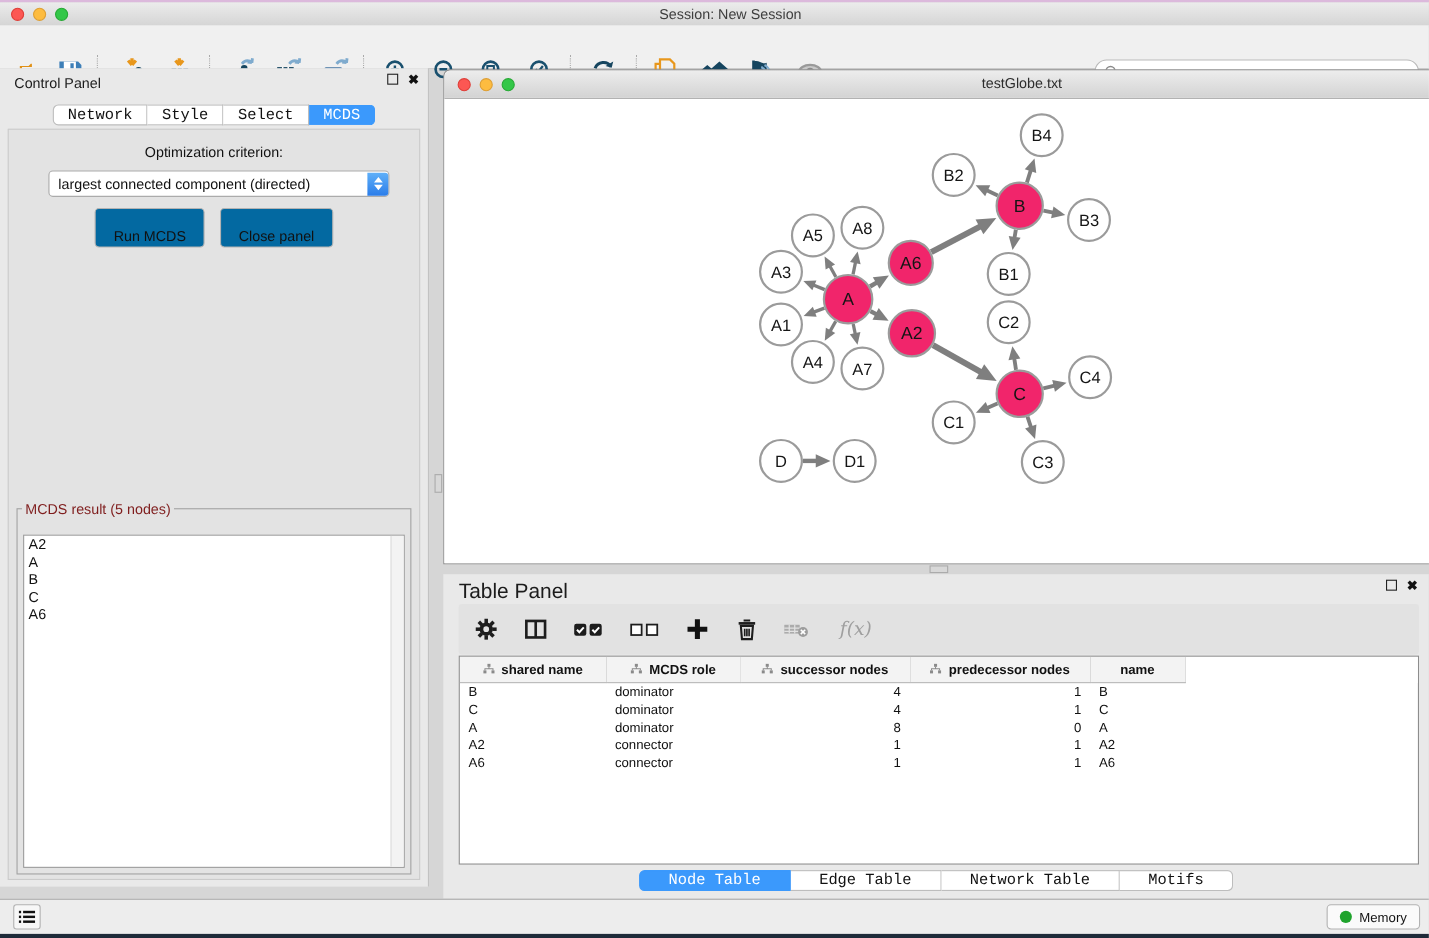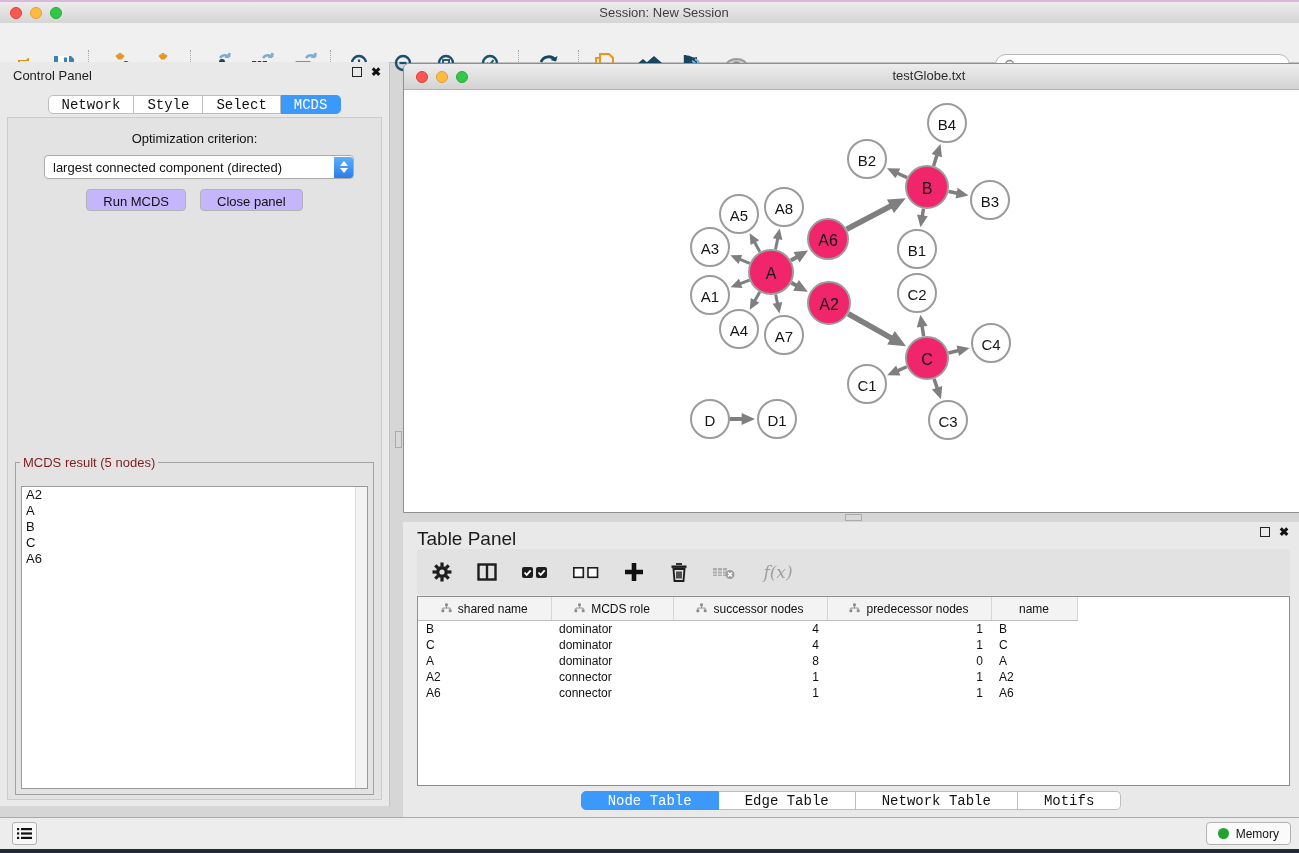--- a/index.html
+++ b/index.html
@@ -43,22 +43,22 @@
   .ctl-inner{position:absolute;left:7px;right:7px;top:55px;bottom:6px;background:#e3e3e3;border:1px solid #cbcbcb;box-sizing:border-box;}
   .opt-label{position:absolute;left:0;right:0;top:13px;text-align:center;font-size:13px;color:#111;}
   .criterion{position:absolute;left:36px;right:27px;top:37px;height:24px;background:#fff;border:1px solid #ababab;
     border-radius:4px;box-sizing:border-box;display:flex;align-items:center;cursor:pointer;}
   .criterion .val{flex:1;font-size:13px;padding-left:8px;color:#111;white-space:nowrap;}
   .stepper{width:19px;height:21px;border-radius:0 3px 3px 0;background:linear-gradient(#5fb0f9,#2b7de9);
     display:flex;flex-direction:column;align-items:center;justify-content:center;gap:2px;}
   .stepper .up{width:0;height:0;border-left:4px solid transparent;border-right:4px solid transparent;border-bottom:5px solid #fff;}
   .stepper .dn{width:0;height:0;border-left:4px solid transparent;border-right:4px solid transparent;border-top:5px solid #fff;}
   .ctl-buttons{position:absolute;left:0;right:0;top:71px;display:flex;justify-content:center;gap:14px;}
-  .mac-btn{height:22px;background:#c4b5fd;border:1px solid #b3b3b3;border-radius:4px;font-size:13px;color:#111;
-    padding:4px 16px;cursor:pointer;font-family:inherit;}
+  .mac-btn{height:22px;background:#0369a1;border:1px solid #b3b3b3;border-radius:4px;font-size:13px;color:#111;
+    padding:17px 16px;cursor:pointer;font-family:inherit;}
   .result-box{position:absolute;left:7px;right:7px;top:337px;bottom:4px;border:1px solid #a2a2a2;margin:0;padding:0;}
   .result-box legend{font-size:13px;color:#7f1d1d;margin-left:4px;padding:0 3px;}
   .result-list{position:absolute;left:5px;right:5px;top:16px;bottom:5px;background:#fff;border:1px solid #9a9a9a;overflow:hidden;}
   .result-item{font-size:13px;line-height:16px;padding-left:4px;color:#111;}
   .result-scroll{position:absolute;right:0;top:0;bottom:0;width:11px;background:#f3f3f3;border-left:1px solid #dcdcdc;}
 
   
   .net-window{position:absolute;left:403px;top:63px;width:1052px;height:450px;background:#fff;
     border:1px solid #8f8f8f;border-radius:6px 6px 0 0;box-sizing:border-box;}
   .nw-titlebar{position:absolute;left:0;right:0;top:0;height:25px;background:linear-gradient(#ededed,#d3d3d3);
@@ -72,21 +72,21 @@
 
   
   .table-panel{position:absolute;left:403px;top:522px;right:0;height:295px;background:#e9e9e9;}
   .tp-toolbar{position:absolute;left:14px;right:9px;top:27px;height:46px;background:#e2e2e2;border-radius:3px;
     display:flex;align-items:center;gap:19px;padding-left:12px;box-sizing:border-box;}
   .tp-tool{width:26px;height:26px;display:flex;align-items:center;justify-content:center;cursor:pointer;}
   .fx-label{font-family:"DejaVu Serif",serif;font-style:italic;font-size:17px;color:#9f9f9f;}
   .tp-tablewrap{position:absolute;left:14px;right:9px;top:74px;height:190px;background:#fff;border:1px solid #8d8d8d;box-sizing:border-box;overflow:hidden;}
   table.grid{border-collapse:collapse;table-layout:fixed;width:100%;}
   table.grid th{height:23px;background:#f3f3f3;border-bottom:1px solid #bdbdbd;border-right:1px solid #d6d6d6;
-    font-size:12px;font-weight:normal;color:#111;text-align:center;position:relative;padding:0;}
+    font-size:12px;font-weight:bold;color:#111;text-align:center;position:relative;padding:0;}
   table.grid th .hdr{display:flex;align-items:center;justify-content:center;gap:6px;}
   table.grid th.filler{background:#fff;border-bottom:none;border-right:none;}
   table.grid td{height:16px;font-size:12px;color:#111;padding:0 8px;white-space:nowrap;overflow:hidden;}
   td.al{text-align:left;} td.ar{text-align:right;padding-right:14px;}
   .tp-tabs{position:absolute;left:0;right:0;bottom:7px;display:flex;justify-content:center;}
   .tp-tabs .tab{padding:0 26px;}
   .tp-head-btns{position:absolute;right:10px;top:5px;display:flex;gap:9px;align-items:center;}
 
   
   .status-bar{position:absolute;left:0;right:0;bottom:4px;height:31px;background:#ededed;border-top:1px solid #aaaaaa;}

